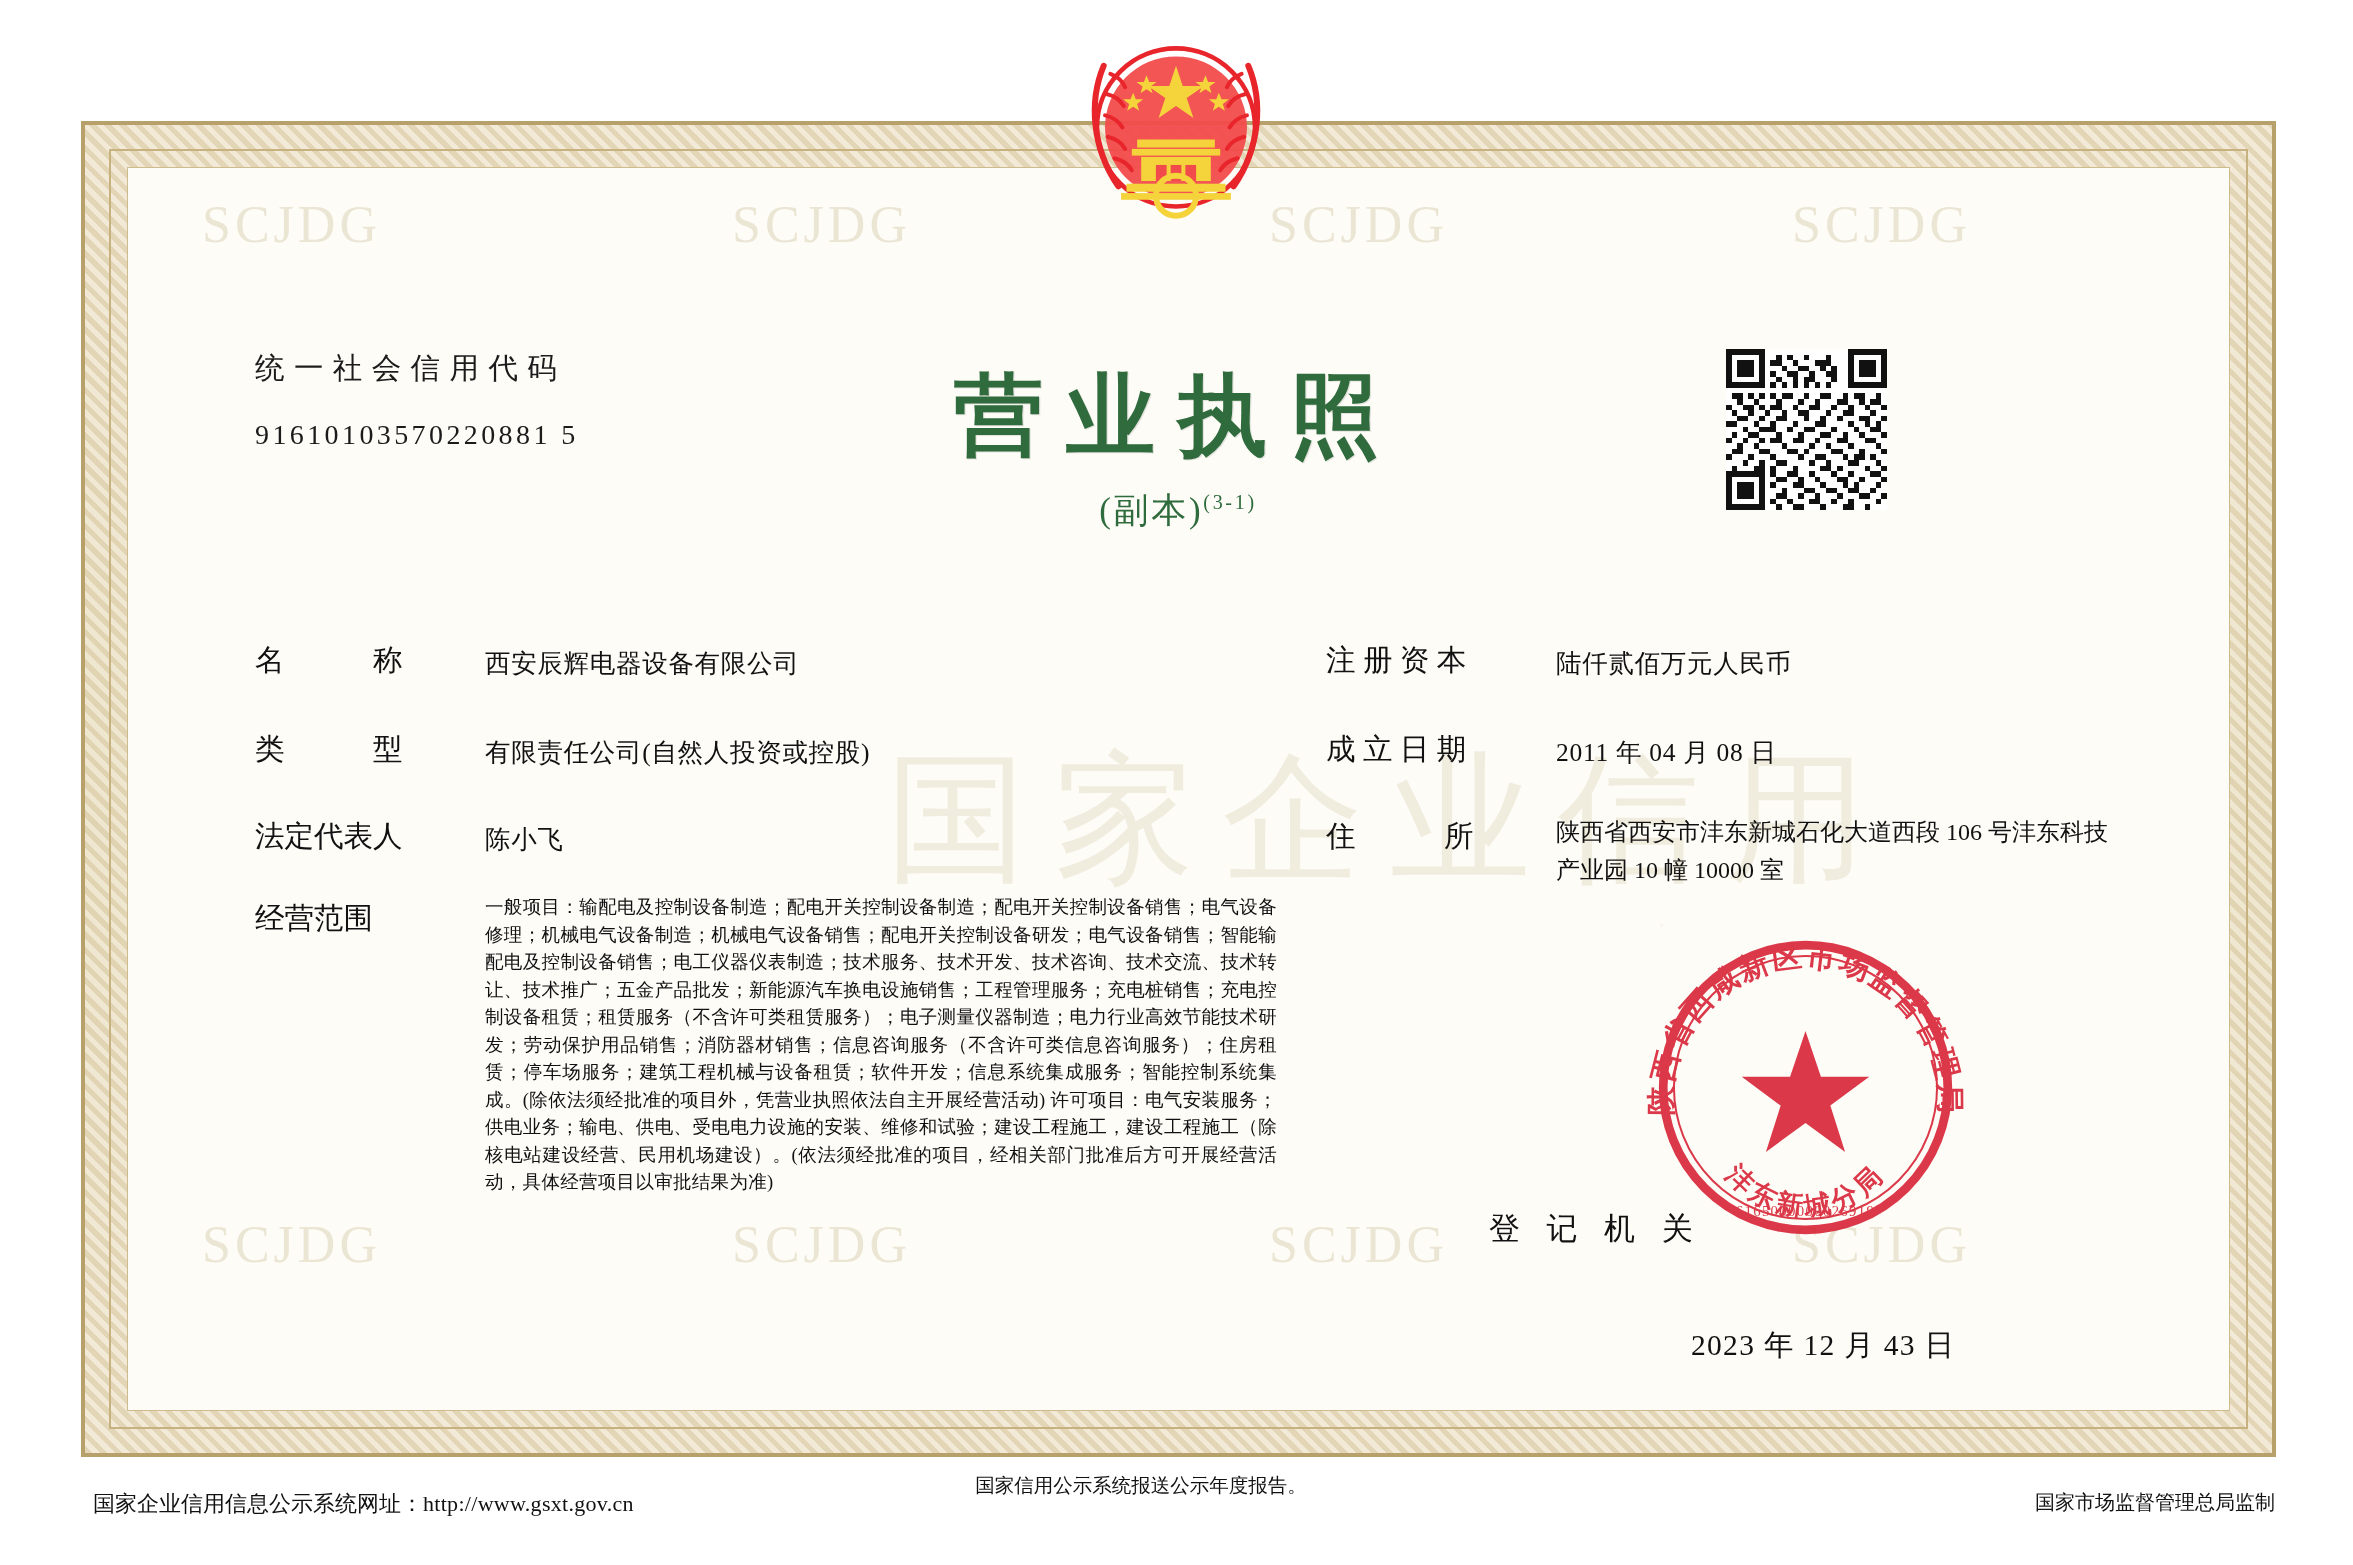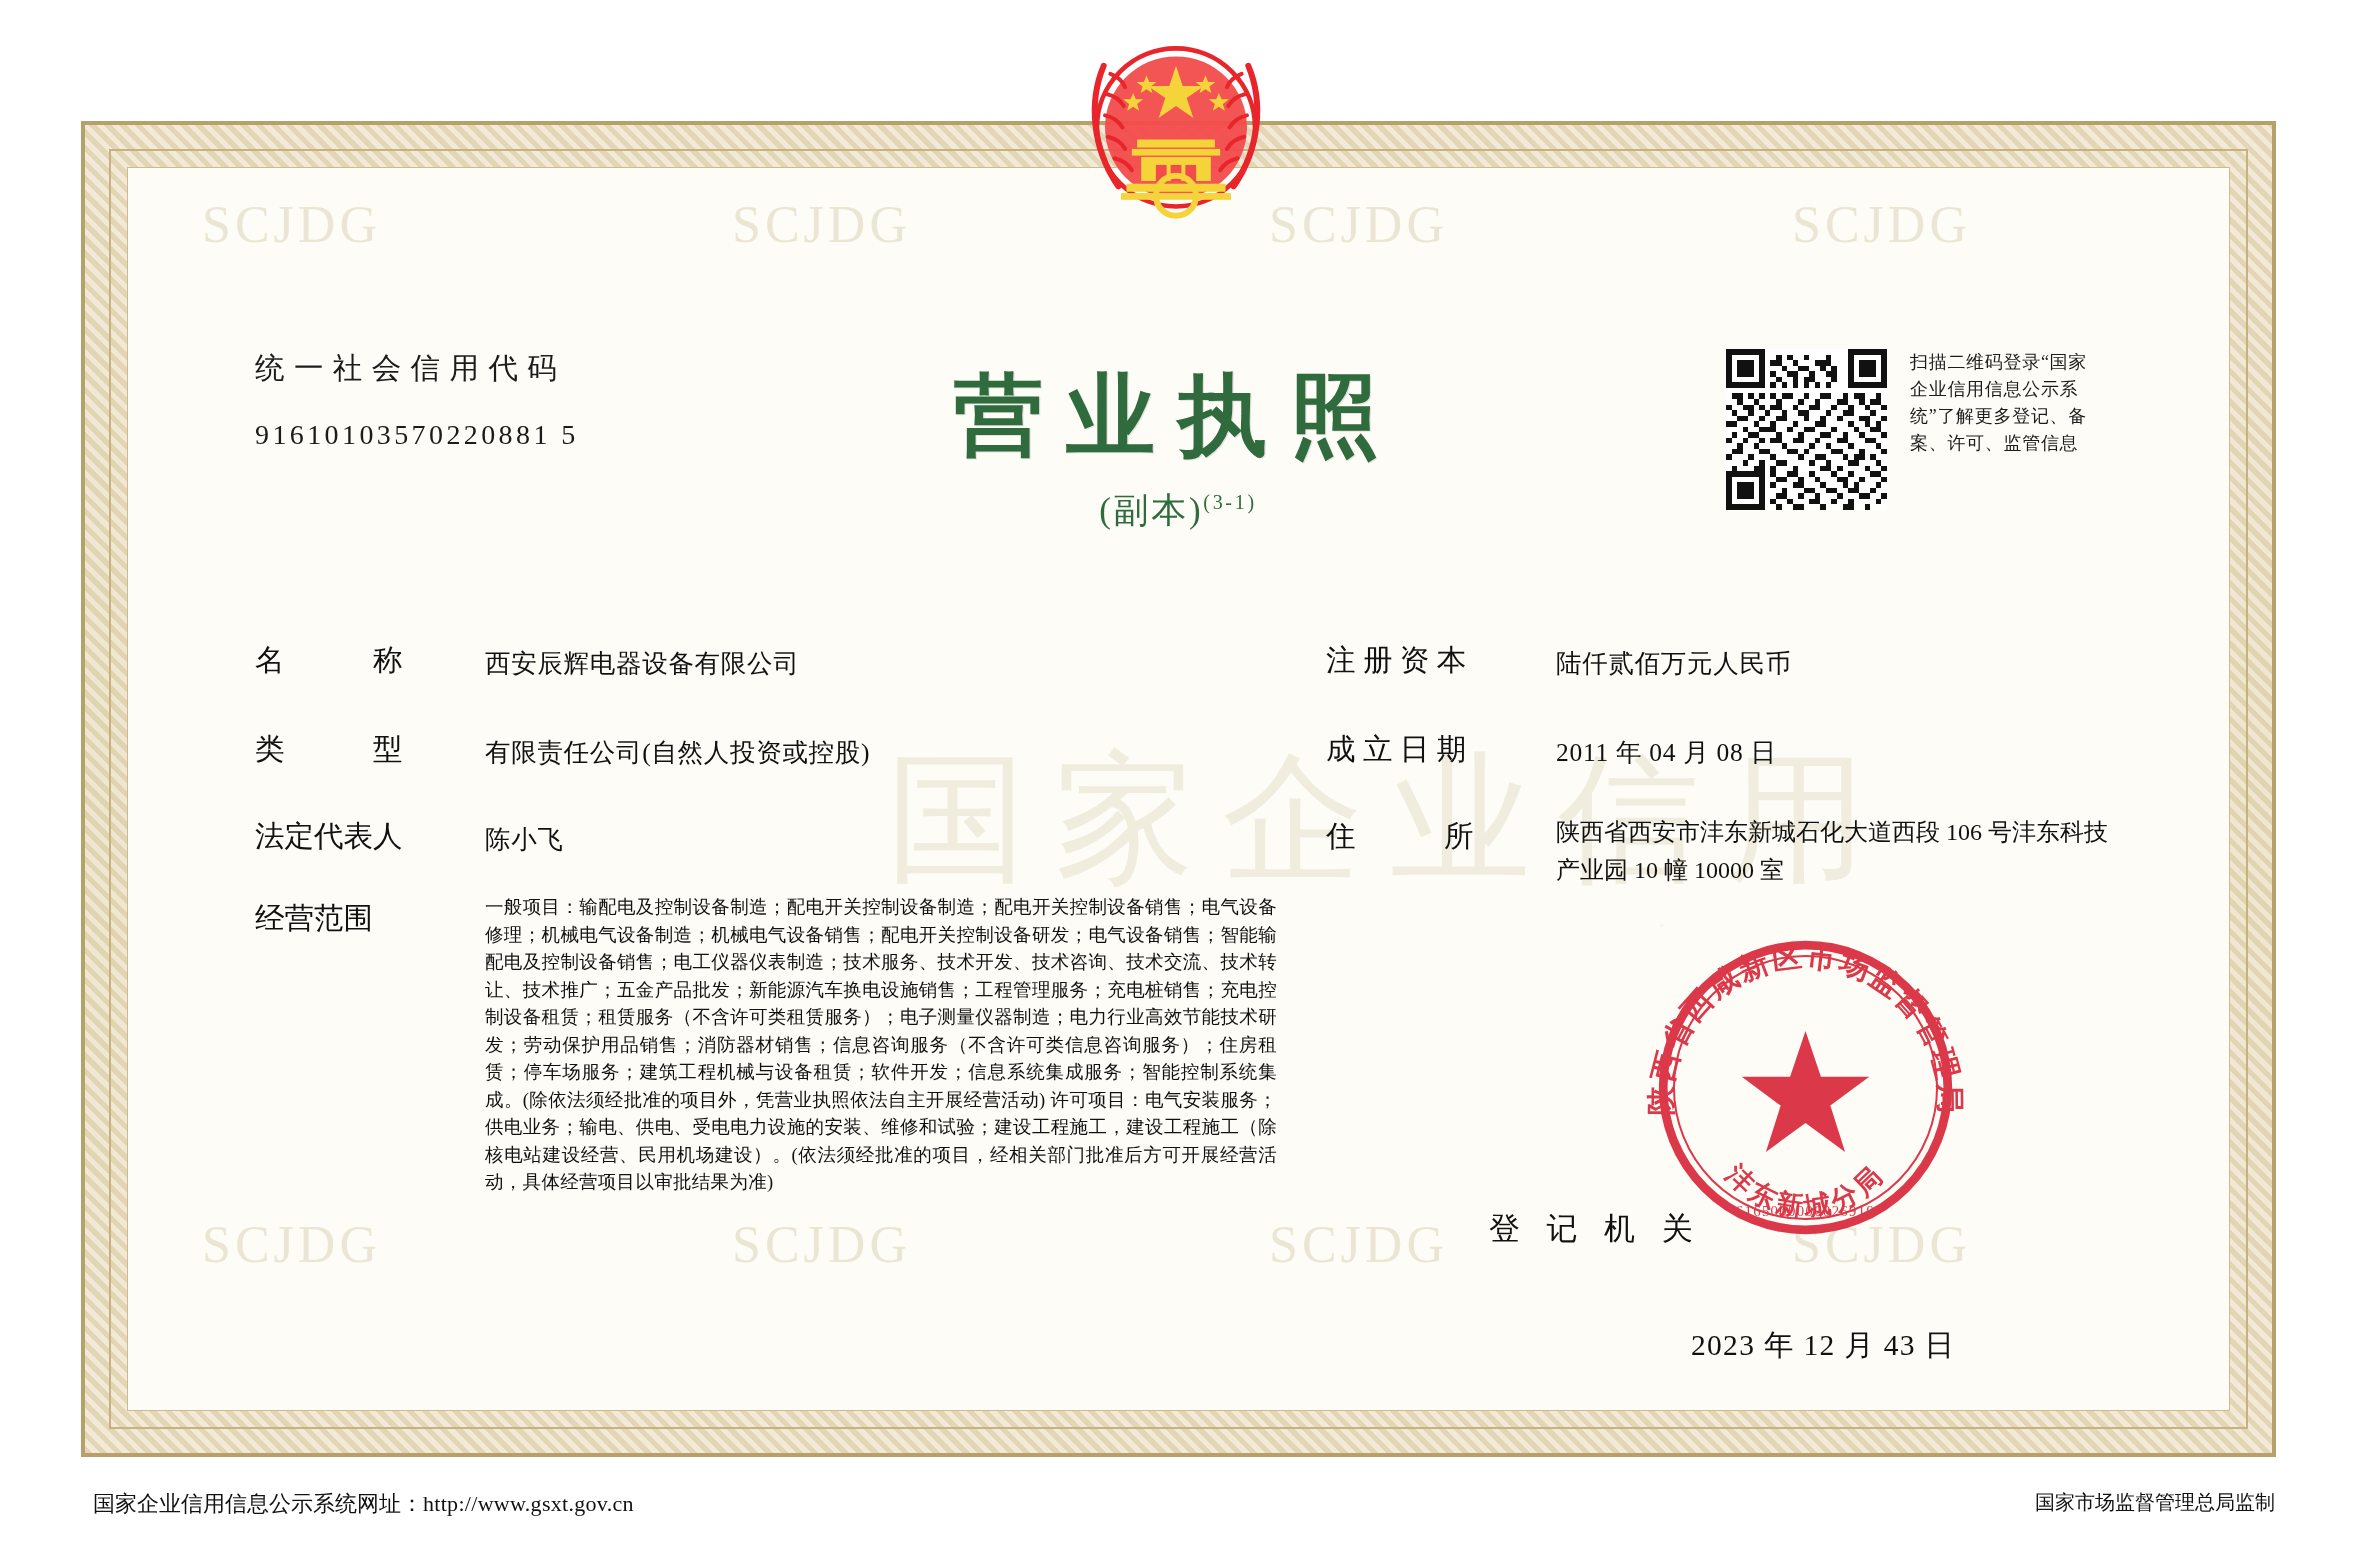--- a/index.html
+++ b/index.html
@@ -542,21 +542,20 @@
             <rect x="22" y="27" width="1" height="1"></rect>
             <rect x="27" y="27" width="1" height="1"></rect>
           <rect x="9" y="28" width="1" height="1"></rect>
             <rect x="12" y="28" width="2" height="1"></rect>
             <rect x="17" y="28" width="1" height="1"></rect>
             <rect x="21" y="28" width="2" height="1"></rect>
             <rect x="25" y="28" width="1" height="1"></rect>
         </g>
       </svg>
     </div>
-    <div class="qr-note">扫描二维码登录“国家企业信用信息公示系统”了解更多登记、备案、许可、监管信息</div>
 
     <div class="f-label" style="left:255px; top:641px;">名　　　称</div>
     <div class="f-value" style="left:485px; top:646px;">西安辰辉电器设备有限公司</div>
 
     <div class="f-label" style="left:255px; top:730px;">类　　　型</div>
     <div class="f-value" style="left:485px; top:735px;">有限责任公司(自然人投资或控股)</div>
 
     <div class="f-label" style="left:255px; top:817px;">法定代表人</div>
     <div class="f-value" style="left:485px; top:822px;">陈小飞</div>
 
@@ -602,17 +601,18 @@
       <span class="num">12</span>
       <span>月</span>
       <span class="num">43</span>
       <span>日</span>
     </div>
 
     <div class="footer-left">
       <span>国家企业信用信息公示系统网址：</span><span class="url">http://www.gsxt.gov.cn</span>
     </div>
     <div class="footer-center">
+      <div>国家信用公示系统报送公示年度报告。</div>
     </div>
     <div class="footer-right">国家市场监督管理总局监制</div>
   </div>
 </div>
 
 
 </body></html>

